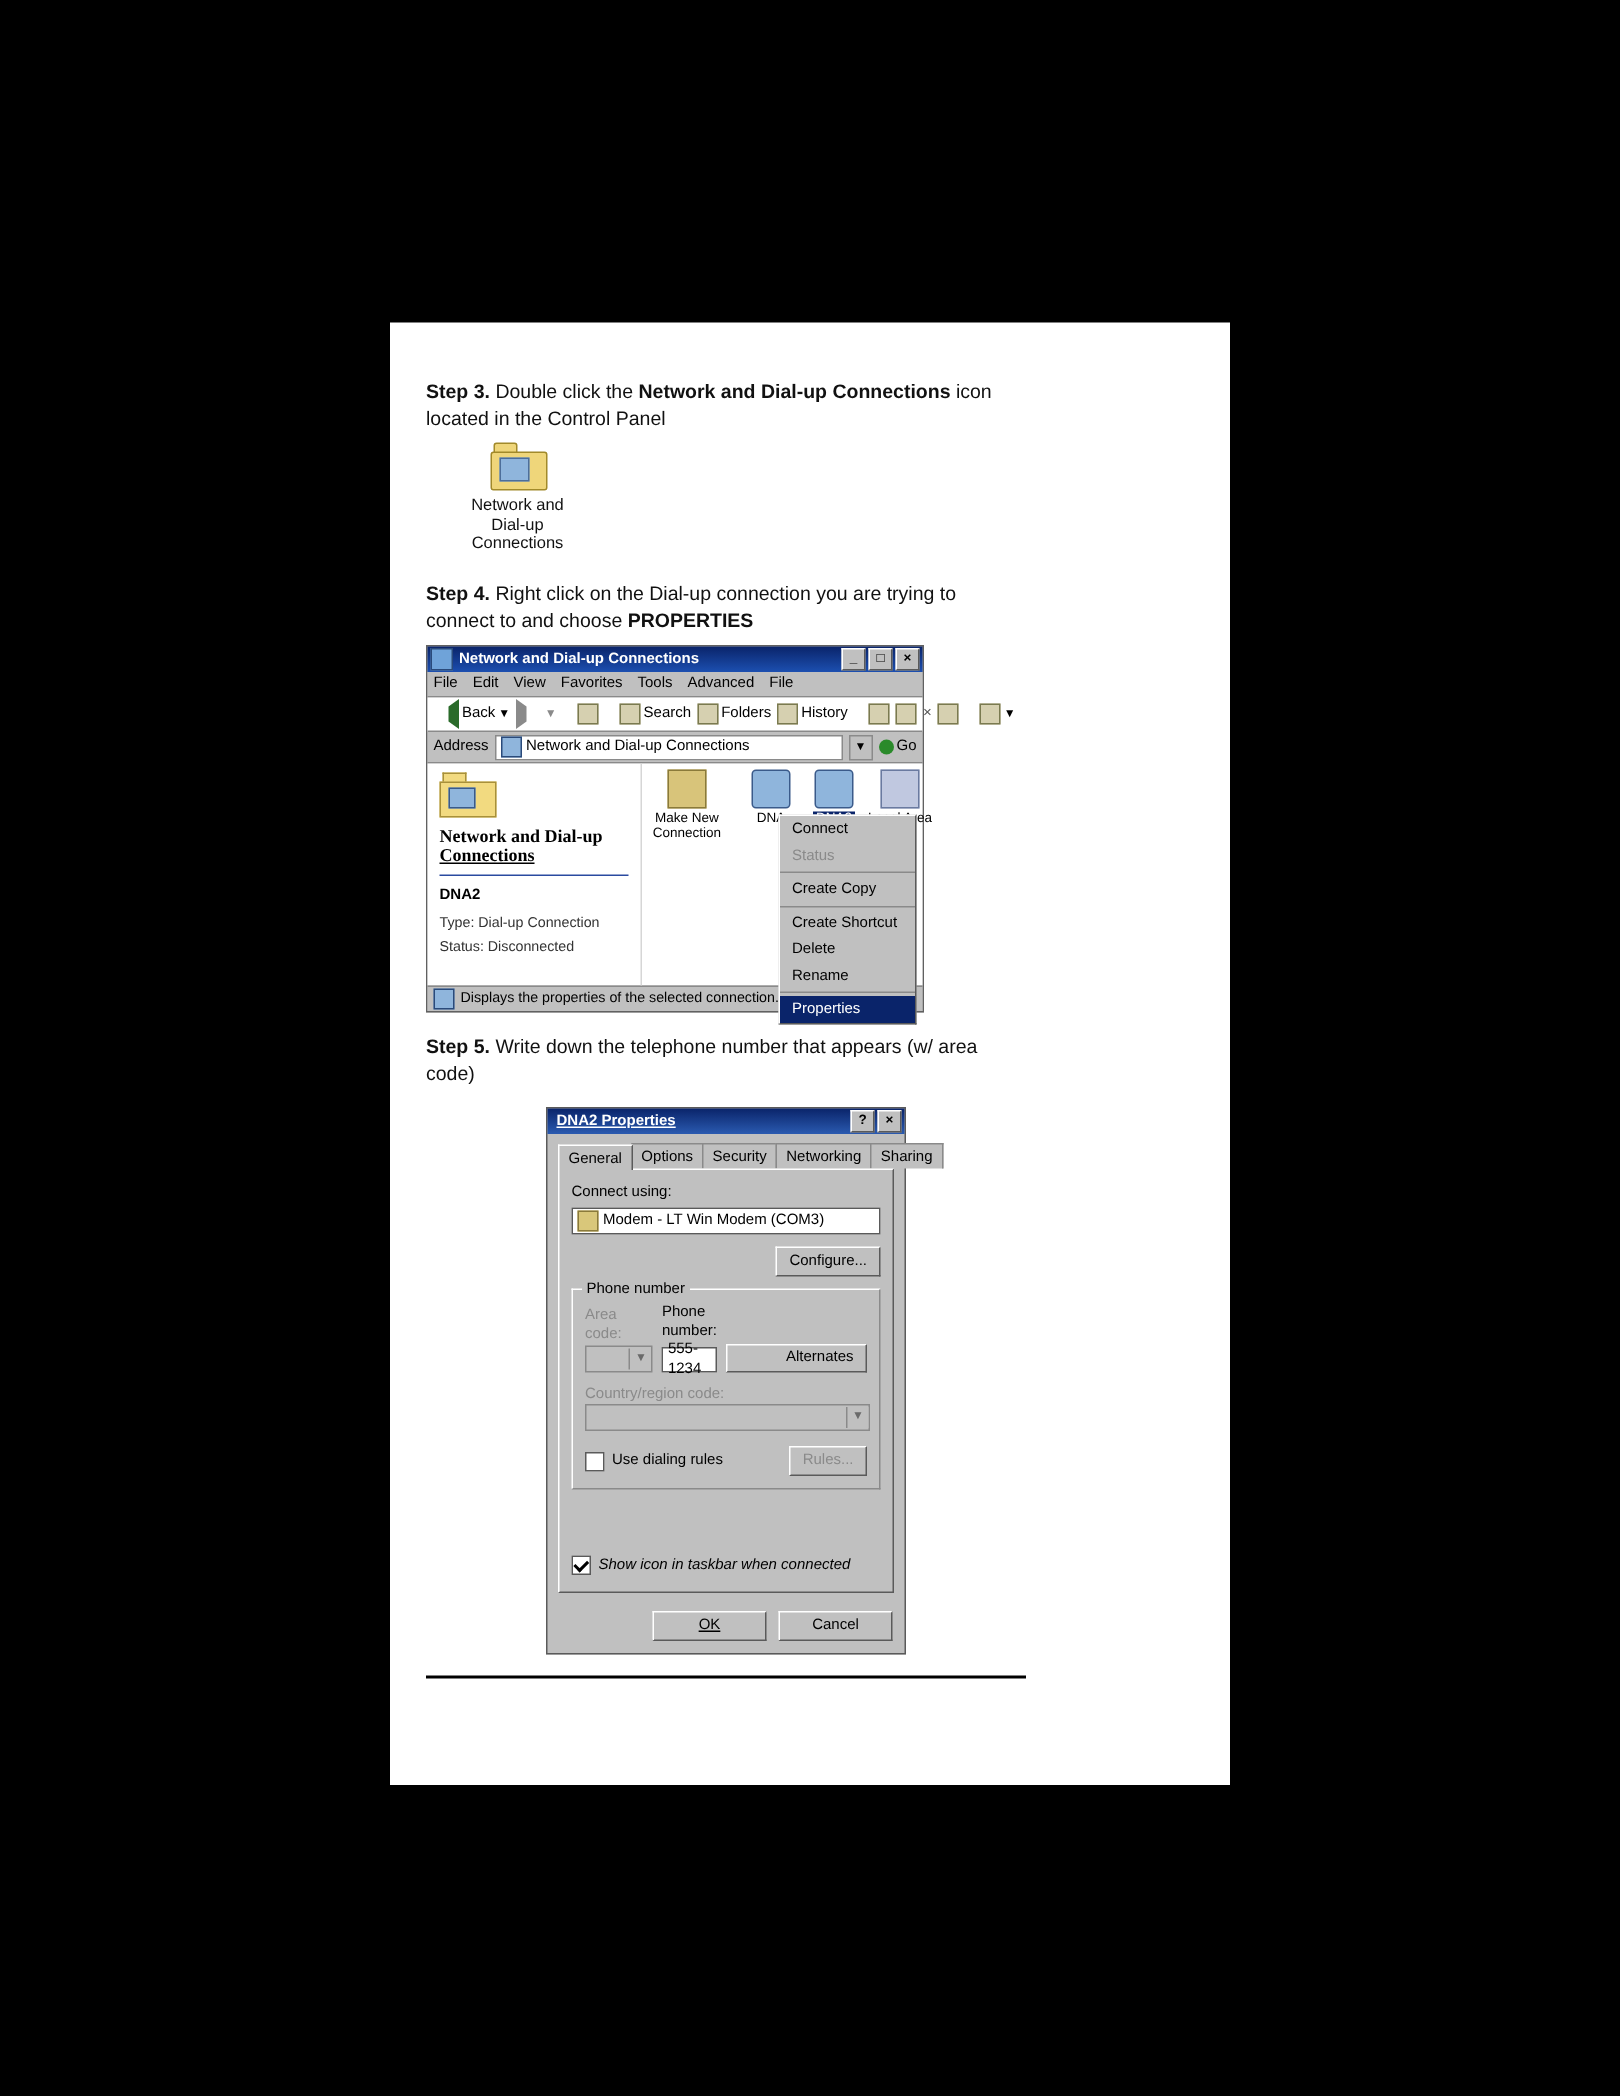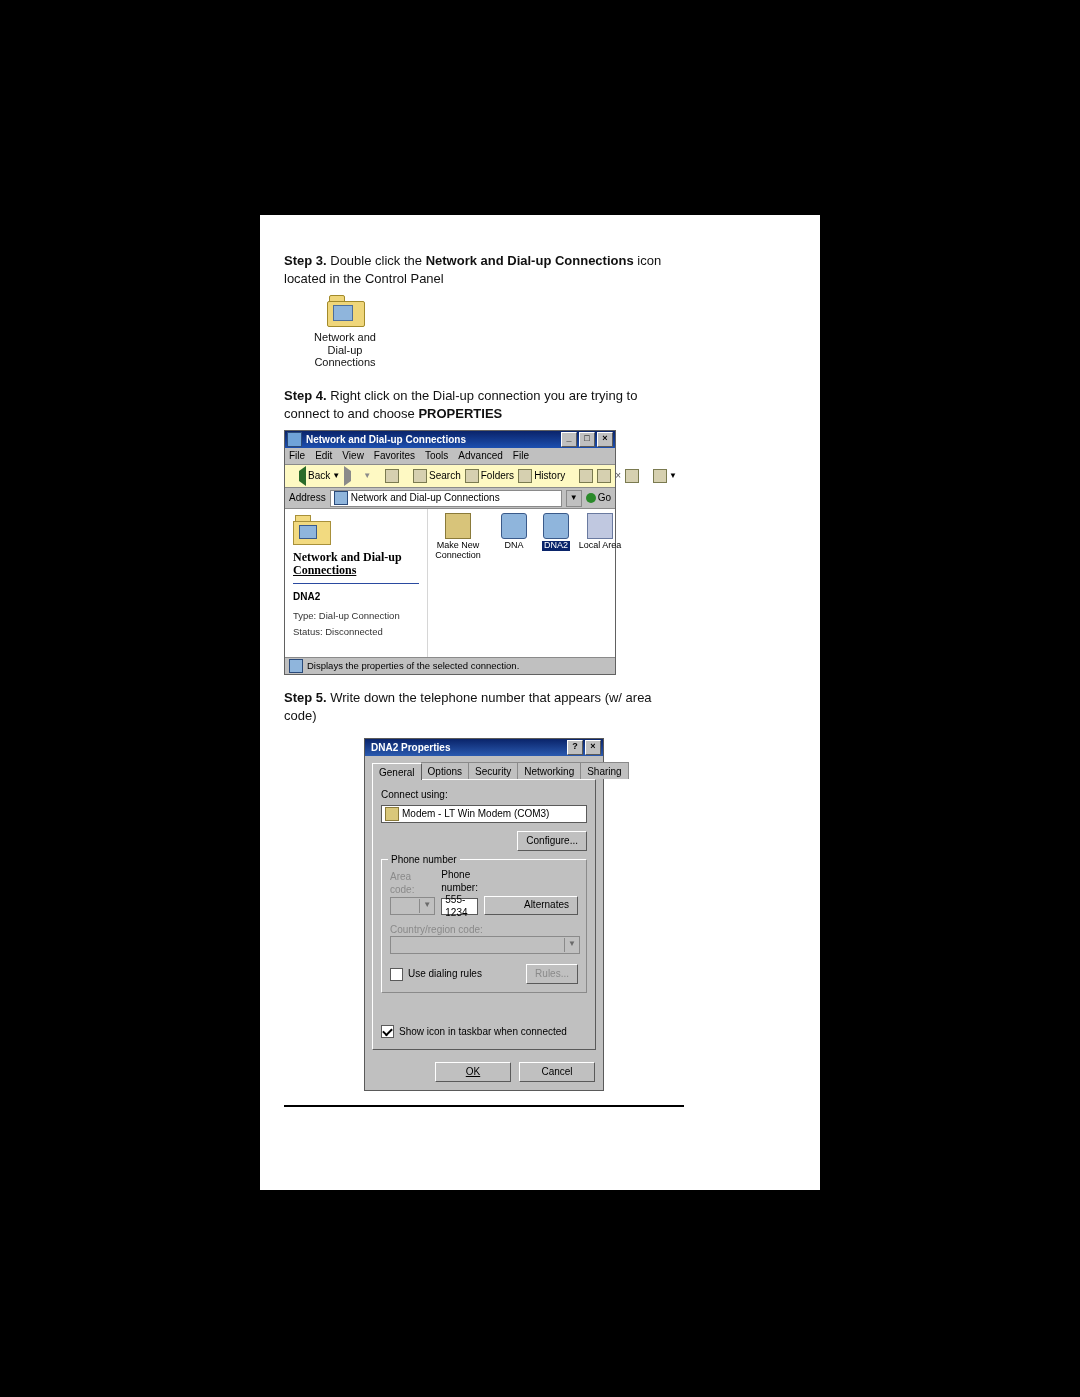--- a/index.html
+++ b/index.html
@@ -22,21 +22,21 @@
   .explorer{width:330px;border:1px solid #616161;background:#c0c0c0;font-family:Tahoma,Arial,sans-serif;font-size:10px;color:#000;margin:8px 0 14px 0;}
   .titlebar{height:17px;background:linear-gradient(#0a246a,#1c4fb0);display:flex;align-items:center;padding:0 2px;color:#fff;font-weight:bold;font-size:10px;}
   .titlebar .t-ico{width:13px;height:13px;background:#6fa3d9;border:1px solid #2a4a7a;margin-right:4px;}
   .titlebar .t-txt{flex:1;}
   .winbtns{display:flex;gap:2px;}
   .winbtn{width:14px;height:13px;background:#c0c0c0;border:1px solid #fff;border-right-color:#5a5a5a;border-bottom-color:#5a5a5a;font-size:9px;line-height:11px;text-align:center;color:#000;}
 
   .menubar{background:#c0c0c0;border-bottom:1px solid #8a8a8a;height:16px;display:flex;align-items:center;padding-left:4px;gap:10px;}
   .menubar span{cursor:default;}
 
-  .toolbar{background:#fef9c3;border-bottom:1px solid #8a8a8a;height:22px;display:flex;align-items:center;padding:0 4px;gap:4px;}
+  .toolbar{background:#ffffff;border-bottom:1px solid #8a8a8a;height:22px;display:flex;align-items:center;padding:0 4px;gap:4px;}
   .toolbar .back{display:flex;align-items:center;gap:3px;}
   .toolbar .arrow{width:10px;height:10px;display:inline-block;}
   .toolbar .arrow.left{border-top:5px solid transparent;border-bottom:5px solid transparent;border-right:7px solid #2a6b2a;}
   .toolbar .arrow.right{border-top:5px solid transparent;border-bottom:5px solid transparent;border-left:7px solid #8a8a8a;}
   .toolbar .sep{width:1px;height:16px;background:#8a8a8a;margin:0 3px;}
   .toolbar .btn{display:flex;align-items:center;gap:2px;}
   .toolbar .ico{width:12px;height:12px;background:#d6d0b0;border:1px solid #7a7a50;}
 
   .addressbar{height:20px;display:flex;align-items:center;background:#c0c0c0;border-bottom:1px solid #8a8a8a;padding:0 4px;gap:4px;}
   .addressbar .lbl{font-size:10px;}
@@ -228,38 +228,50 @@
           </div>
           <div class="dicon sel" style="left:100px;top:4px;">
             <div class="di globe"></div>
             <div class="lbl">DNA2</div>
           </div>
           <div class="dicon" style="left:144px;top:4px;">
             <div class="di net"></div>
             <div class="lbl">Local Area</div>
           </div>
 
+          <div class="ctxmenu">
+            <div class="mi">Connect</div>
+            <div class="mi dis">Status</div>
+            <hr>
+            <div class="mi">Create Copy</div>
+            <hr>
+            <div class="mi">Create Shortcut</div>
+            <div class="mi">Delete</div>
+            <div class="mi">Rename</div>
+            <hr>
+            <div class="mi hl">Properties</div>
+          </div>
         </div>
       </div>
 
       <div class="statusbar">
         <div class="sico"></div>
         <span>Displays the properties of the selected connection.</span>
       </div>
     </div>
 
     <p class="step">
       <b>Step 5.</b>
       <span>Write down the telephone number that appears (w/ area code)</span>
     </p>
 
     <div style="display:flex;justify-content:center;">
     <div class="dialog">
       <div class="titlebar">
-        <div class="t-txt" style="padding-left:4px;">DNA2 Properties</div>
+        <div class="t-txt" style="padding-left:4px;text-decoration:underline;">DNA2 Properties</div>
         <div class="winbtns">
           <div class="winbtn">?</div>
           <div class="winbtn">×</div>
         </div>
       </div>
       <div class="dlg-body">
         <div class="tabs">
           <div class="tab active">General</div>
           <div class="tab">Options</div>
           <div class="tab">Security</div>
@@ -299,21 +311,21 @@
                 </div>
             <div style="display:flex;justify-content:space-between;align-items:center;margin-top:10px;">
               <div class="chk">
                 <div class="box"></div>
                 <span>Use dialing rules</span>
               </div>
               <div class="btn95 dis">Rules...</div>
             </div>
           </div>
 
-          <div class="chk" style="margin-top:32px;">
+          <div class="chk" style="margin-top:44px;font-style:italic;">
             <div class="box checked"></div>
             <span>Show icon in taskbar when connected</span>
           </div>
         </div>
       </div>
       <div class="dlg-buttons">
         <div class="btn95" style="width:58px;text-decoration:underline;">OK</div>
         <div class="btn95" style="width:58px;">Cancel</div>
       </div>
     </div>

